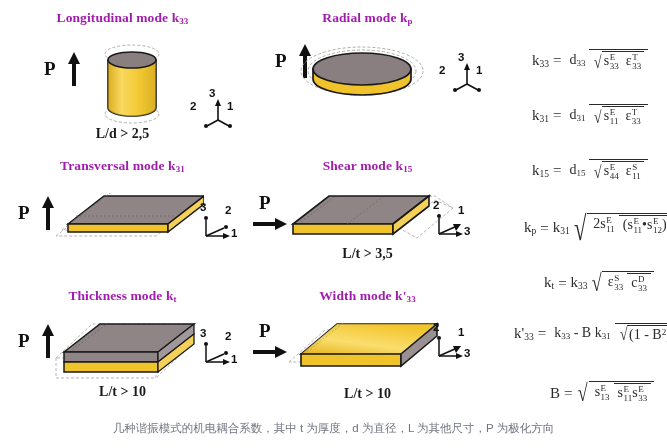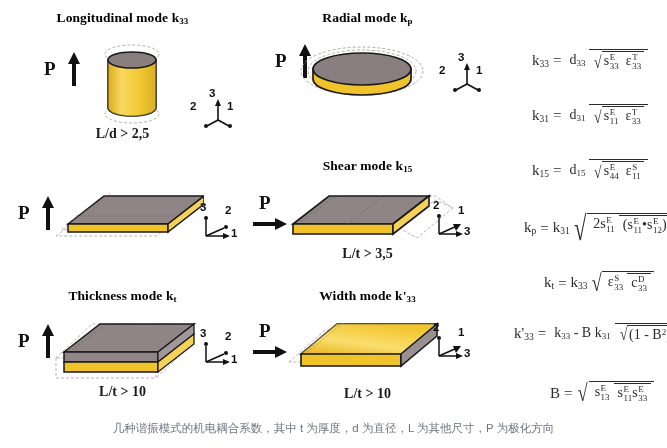--- a/index.html
+++ b/index.html
@@ -22,21 +22,21 @@
   .panel {
     position: absolute;
   }
   .mode-title {
     position: absolute;
     width: 100%;
     text-align: center;
     font-family: "Liberation Serif", serif;
     font-size: 13.5px;
     font-weight: bold;
-    color: #000000;
+    color: #a21caf;
     letter-spacing: 0.1px;
     white-space: nowrap;
   }
   .mode-title sub { font-size: 9px; vertical-align: -0.22em; }
   .mode-ratio {
     position: absolute;
     width: 100%;
     text-align: center;
     font-family: "Liberation Serif", serif;
     font-size: 14px;
@@ -217,20 +217,23 @@
         <path d="M18 1 L21 8 L15 8 Z" fill="#111"></path>
         <path d="M18 22 L7 28" stroke="#111" stroke-width="1.6"></path>
         <path d="M18 22 L29 28" stroke="#111" stroke-width="1.6"></path>
         <circle cx="6" cy="28" r="2" fill="#111"></circle>
         <circle cx="30" cy="28" r="2" fill="#111"></circle>
       </svg>
     </div>
   </div>
 
   <div class="panel" style="left:0;top:150px;width:245px;height:130px;">
+    <div class="mode-title" style="top:8px;">
+      <span>Transversal mode k</span><sub>31</sub>
+    </div>
     <div class="p-label" style="left:18px;top:52px;">P</div>
     <svg class="arrow-up" style="left:40px;top:46px;" width="16" height="36" viewBox="0 0 16 36">
       <path d="M8 34 L8 8" stroke="#111" stroke-width="4" fill="none"></path>
       <path d="M8 0 L14 12 L2 12 Z" fill="#111"></path>
     </svg>
     <svg class="shape" style="left:54px;top:38px;" width="150" height="70" viewBox="0 0 150 70">
       <path d="M8 42 L44 14 L144 14 L108 42 Z" fill="none" stroke="#b9b6b4" stroke-width="1" stroke-dasharray="3,2"></path>
       <path d="M2 48 L38 20 L138 20 L102 48 Z" fill="none" stroke="#b9b6b4" stroke-width="1" stroke-dasharray="3,2"></path>
       <path d="M14 36 L50 8 L150 8 L114 36 Z" fill="#8f8486" stroke="#1a1a1a" stroke-width="1.5"></path>
       <path d="M14 36 L14 44 L114 44 L114 36 Z" fill="#f0c32a" stroke="#1a1a1a" stroke-width="1.5"></path>

